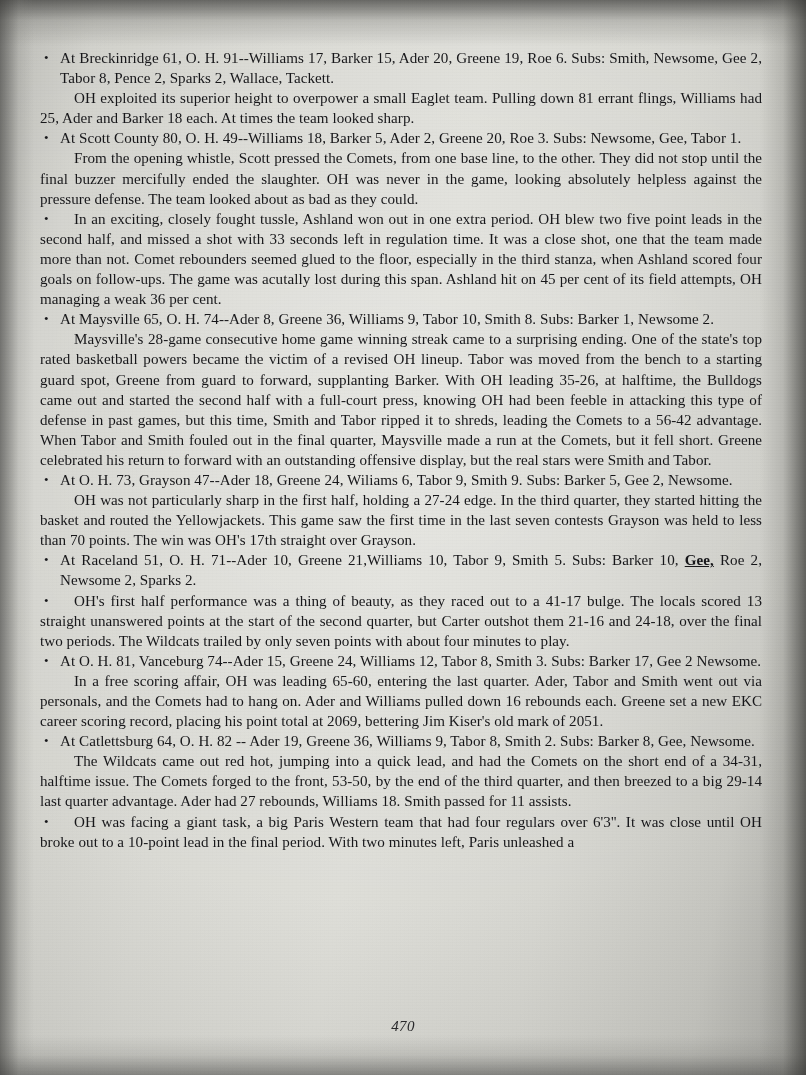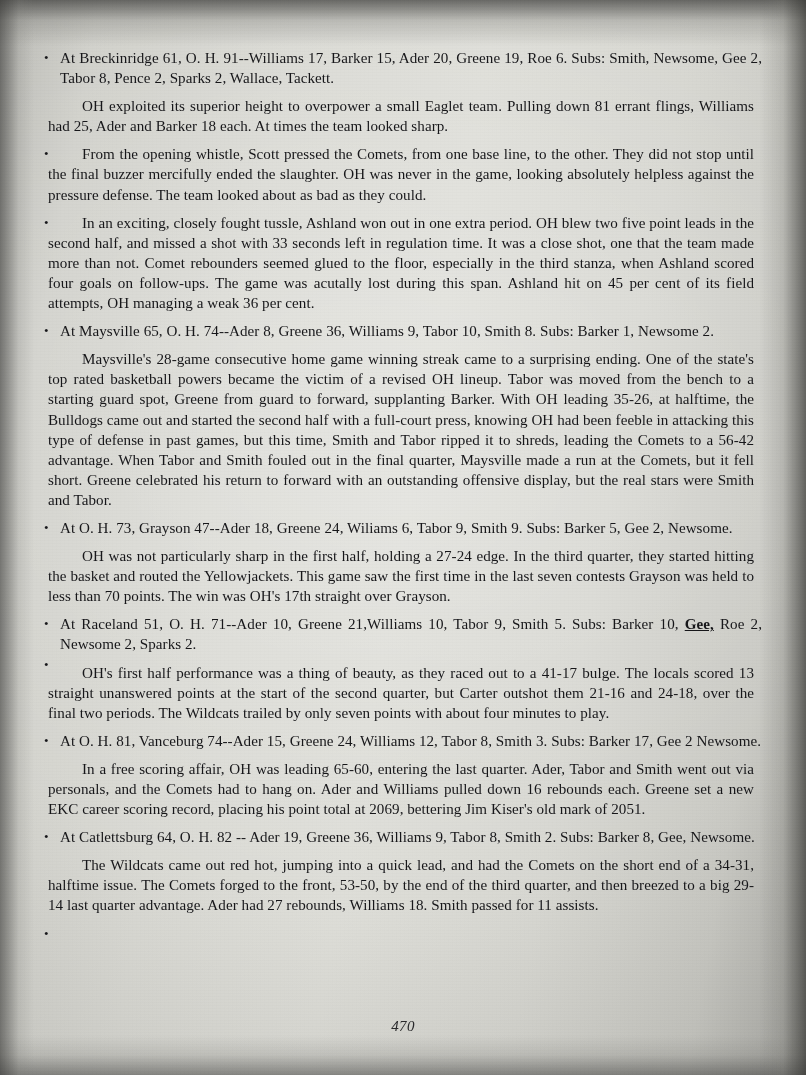--- a/index.html
+++ b/index.html
@@ -59,21 +59,21 @@
     width: 722px;
     color: #17171a;
     font-size: 15.1px;
     line-height: 20.1px;
     text-align: justify;
     text-justify: inter-word;
     letter-spacing: 0.05px;
   }
 
   .para {
-    margin: 8px;
+    margin: 0;
     text-indent: 34px;
     text-align: justify;
   }
 
   
   .game-line {
     margin: 0;
     position: relative;
     padding-left: 20px;
     text-indent: 0;
@@ -108,36 +108,37 @@
 </style>
 </head>
 <body>
 
 <div id="page-sheet" style="background-color: rgb(216, 216, 210);">
 
   <div id="text-column" class="scan-soft" style="color: rgb(23, 23, 26);">
 
   <p id="game-breckinridge" class="game-line"><span class="bullet">•</span><span>At Breckinridge 61, O. H. 91--Williams 17, Barker 15, Ader 20, Greene 19, Roe 6.   Subs: Smith, Newsome, Gee 2, Tabor 8, Pence 2, Sparks 2, Wallace, Tackett.</span></p>
       <p id="para-breckinridge" class="para">OH exploited its superior height to overpower a small Eaglet team.   Pulling down 81 errant flings, Williams had 25, Ader and Barker 18 each.   At times the team looked sharp.</p>
-      <p id="game-scott-county" class="game-line"><span class="bullet">•</span></p>
+      <p id="game-scott-county" class="game-line"><span class="bullet">•</span><span>At Scott County 80, O. H. 49--Williams 18, Barker 5, Ader 2, Greene 20, Roe 3.   Subs: Newsome, Gee, Tabor 1.</span></p>
       <p id="para-scott-county" class="para">From the opening whistle, Scott pressed the Comets, from one base line, to the other.   They did not stop until the final buzzer mercifully ended the slaughter.   OH was never in the game, looking absolutely helpless against the pressure defense.   The team looked about as bad as they could.</p>
       <p id="game-ashland" class="game-line"><span class="bullet">•</span></p>
       <p id="para-ashland" class="para">In an exciting, closely fought tussle, Ashland won out in one extra period.   OH blew two five point leads in the second half, and missed a shot with 33 seconds left in regulation time.   It was a close shot, one that the team made more than not.   Comet rebounders seemed glued to the floor, especially in the third stanza, when Ashland scored four goals on follow-ups.   The game was acutally lost during this span.   Ashland hit on 45 per cent of its field attempts, OH managing a weak 36 per cent.</p>
       <p id="game-maysville" class="game-line"><span class="bullet">•</span><span>At Maysville 65, O. H. 74--Ader 8, Greene 36, Williams 9, Tabor 10, Smith 8.   Subs: Barker 1, Newsome 2.</span></p>
       <p id="para-maysville" class="para">Maysville's 28-game consecutive home game winning streak came to a surprising ending.   One of the state's top rated basketball powers became the victim of a revised OH lineup.   Tabor was moved from the bench to a starting guard spot, Greene from guard to forward, supplanting Barker.   With OH leading 35-26, at halftime, the Bulldogs came out and started the second half with a full-court press, knowing OH had been feeble in attacking this type of defense in past games, but this time, Smith and Tabor ripped it to shreds, leading the Comets to a 56-42 advantage.   When Tabor and Smith fouled out in the final quarter, Maysville made a run at the Comets, but it fell short.   Greene celebrated his return to forward with an outstanding offensive display, but the real stars were Smith and Tabor.</p>
       <p id="game-grayson" class="game-line"><span class="bullet">•</span><span>At O. H. 73, Grayson 47--Ader 18, Greene 24, Wiliams 6, Tabor 9, Smith 9.   Subs: Barker 5, Gee 2, Newsome.</span></p>
       <p id="para-grayson" class="para">OH was not particularly sharp in the first half, holding a 27-24 edge.   In the third quarter, they started hitting the basket and routed the Yellowjackets.   This game saw the first time in the last seven contests Grayson was held to less than 70 points.   The win was OH's 17th straight over Grayson.</p>
       <p id="game-raceland" class="game-line"><span class="bullet">•</span><span>At Raceland 51, O. H. 71--Ader 10, Greene 21,Williams 10, Tabor 9, Smith 5.   Subs: Barker 10, </span><b class="heavy">Gee,</b><span class="tail"> Roe 2, Newsome 2, Sparks 2.</span></p>
       <p id="game-carter" class="game-line"><span class="bullet">•</span></p>
       <p id="para-carter" class="para">OH's first half performance was a thing of beauty, as they raced out to a 41-17 bulge.   The locals scored 13 straight unanswered points at the start of the second quarter, but Carter outshot them 21-16 and 24-18, over the final two periods.   The Wildcats trailed by only seven points with about four minutes to play.</p>
       <p id="game-vanceburg" class="game-line"><span class="bullet">•</span><span>At O. H. 81, Vanceburg 74--Ader 15, Greene 24, Williams 12, Tabor 8, Smith 3.   Subs: Barker 17, Gee 2 Newsome.</span></p>
       <p id="para-vanceburg" class="para">In a free scoring affair, OH was leading 65-60, entering the last quarter.   Ader, Tabor and Smith went out via personals, and the Comets had to hang on.   Ader and Williams pulled down 16 rebounds each.   Greene set a new EKC career scoring record, placing his point total at 2069, bettering Jim Kiser's old mark of 2051.</p>
       <p id="game-catlettsburg" class="game-line"><span class="bullet">•</span><span>At Catlettsburg 64, O. H. 82 -- Ader 19, Greene 36, Williams 9, Tabor 8, Smith 2.   Subs: Barker 8, Gee, Newsome.</span></p>
       <p id="para-catlettsburg" class="para">The Wildcats came out red hot, jumping into a quick lead, and had the Comets on the short end of a 34-31, halftime issue.   The Comets forged to the front, 53-50, by the end of the third quarter, and then breezed to a big 29-14 last quarter advantage.   Ader had 27 rebounds, Williams 18.   Smith passed for 11 assists.</p>
       <p id="game-paris-western" class="game-line"><span class="bullet">•</span></p>
+      <p id="para-paris-western" class="para">OH was facing a giant task, a big Paris Western team that had four regulars over 6'3''.   It was close until OH broke out to a 10-point lead in the final period.   With two minutes left, Paris unleashed a</p>
     </div>
 
   <div id="page-number">470</div>
 
   <div id="vignette-top"></div>
   <div id="vignette-bottom"></div>
   <div id="vignette-left"></div>
   <div id="vignette-right"></div>
   <div id="grain"></div>
 </div>

